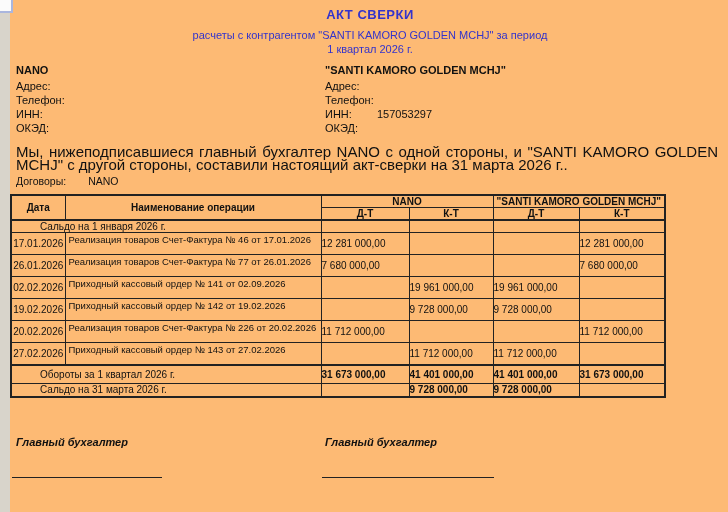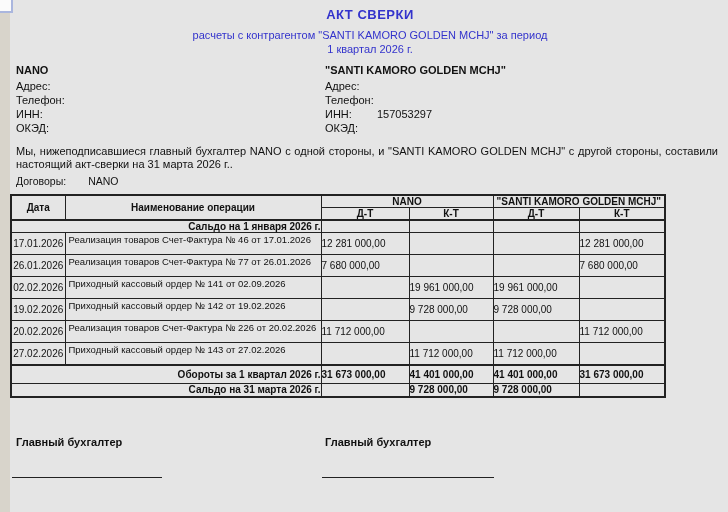--- a/index.html
+++ b/index.html
@@ -3,21 +3,21 @@
 <meta charset="utf-8">
 <style>
   * { margin: 0; padding: 0; box-sizing: border-box; }
   html, body { width: 728px; height: 512px; overflow: hidden; }
   body {
     font-family: "Liberation Sans", sans-serif;
     background: #ffffff;
     color: #111111;
     position: relative;
   }
-  .page { position: absolute; inset: 0; background: #e5e5e5; }
+  .page { position: absolute; inset: 0; background: #fdba74; }
 
   .left-strip {
     position: absolute; left: 0; top: 0; width: 10px; height: 512px;
     background: #d8d4cb;
   }
   .corner-box {
     position: absolute; left: 0; top: 0; width: 13px; height: 13px;
     background: #fbfbfb;
     border-right: 2px solid #aab6de;
     border-bottom: 2px solid #aab6de;
@@ -35,50 +35,50 @@
   .party { position: absolute; top: 0; }
   .party-left { left: 0; }
   .party-right { left: 309px; }
   .party-name { font-weight: bold; margin-bottom: 3px; }
   .party-row { display: flex; line-height: 14px; }
   .party-label { width: 52px; }
   .party-value { }
 
   .intro {
     position: absolute; top: 145px; left: 16px; width: 702px;
-    font-size: 11px; line-height: 13px; text-align: justify;
+    font-size: 15px; line-height: 13px; text-align: justify;
   }
   .contracts { position: absolute; top: 175px; left: 16px; font-size: 10.5px; }
   .contracts .c-value { margin-left: 22px; }
 
   table.recon {
     position: absolute; top: 194px; left: 10px;
     border-collapse: collapse; table-layout: fixed;
     width: 654px; font-size: 10px;
   }
   table.recon td, table.recon th { border: 1px solid #222222; overflow: hidden; }
   table.recon { border: 2px solid #222222; }
   thead tr { height: 12px; }
   thead th { font-weight: bold; text-align: center; font-size: 10px; padding: 0 2px; }
   thead { border-bottom: 2px solid #222222; }
   tr.span-row { height: 12px; }
-  tr.span-row td.span-label { font-weight: bold; text-align: right; }
+  tr.span-row td.span-label { font-weight: normal; text-align: left; padding-left: 28px; }
   tr.data-row { height: 22px; }
   td.date-cell { text-align: center; vertical-align: middle; font-size: 10px; }
   td.op-cell { vertical-align: top; font-size: 9.5px; padding: 1px 3px 0 3px; }
   td.num-cell { text-align: left; vertical-align: middle; padding-right: 4px; white-space: nowrap; }
   tr.turnover-row { height: 19px; }
   tr.turnover-row td { border-top: 2px solid #222222; font-weight: bold; }
   tr.closing-row { height: 13px; }
   tr.closing-row td { font-weight: bold; margin-top: 12px; }
 
   .summary { position: absolute; top: 398px; left: 16px; width: 702px;
     font-size: 10.5px; font-weight: bold; line-height: 13px; }
 
-  .sig-title { position: absolute; top: 436px; font-size: 11px; font-weight: bold; }
+  .sig-title { position: absolute; top: 436px; font-size: 11px; font-weight: bold; font-style: italic; }
   .sig-title.s-left { left: 16px; }
   .sig-title.s-right { left: 325px; }
   .sig-line { position: absolute; top: 477px; border-top: 1px solid #222222; }
   .sig-line.s-left { left: 12px; width: 150px; }
   .sig-line.s-right { left: 322px; width: 172px; }
   .sig-caption { position: absolute; top: 480px; font-size: 10px; font-style: italic; text-align: center; margin-top: 32px; }
   .sig-caption.s-left { left: 12px; width: 150px; }
   .sig-caption.s-right { left: 322px; width: 172px; }
 </style>
 </head>

